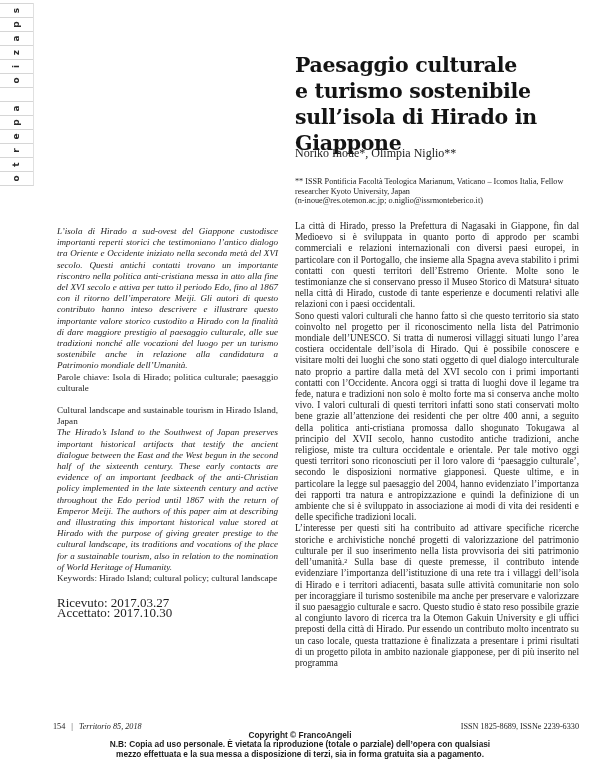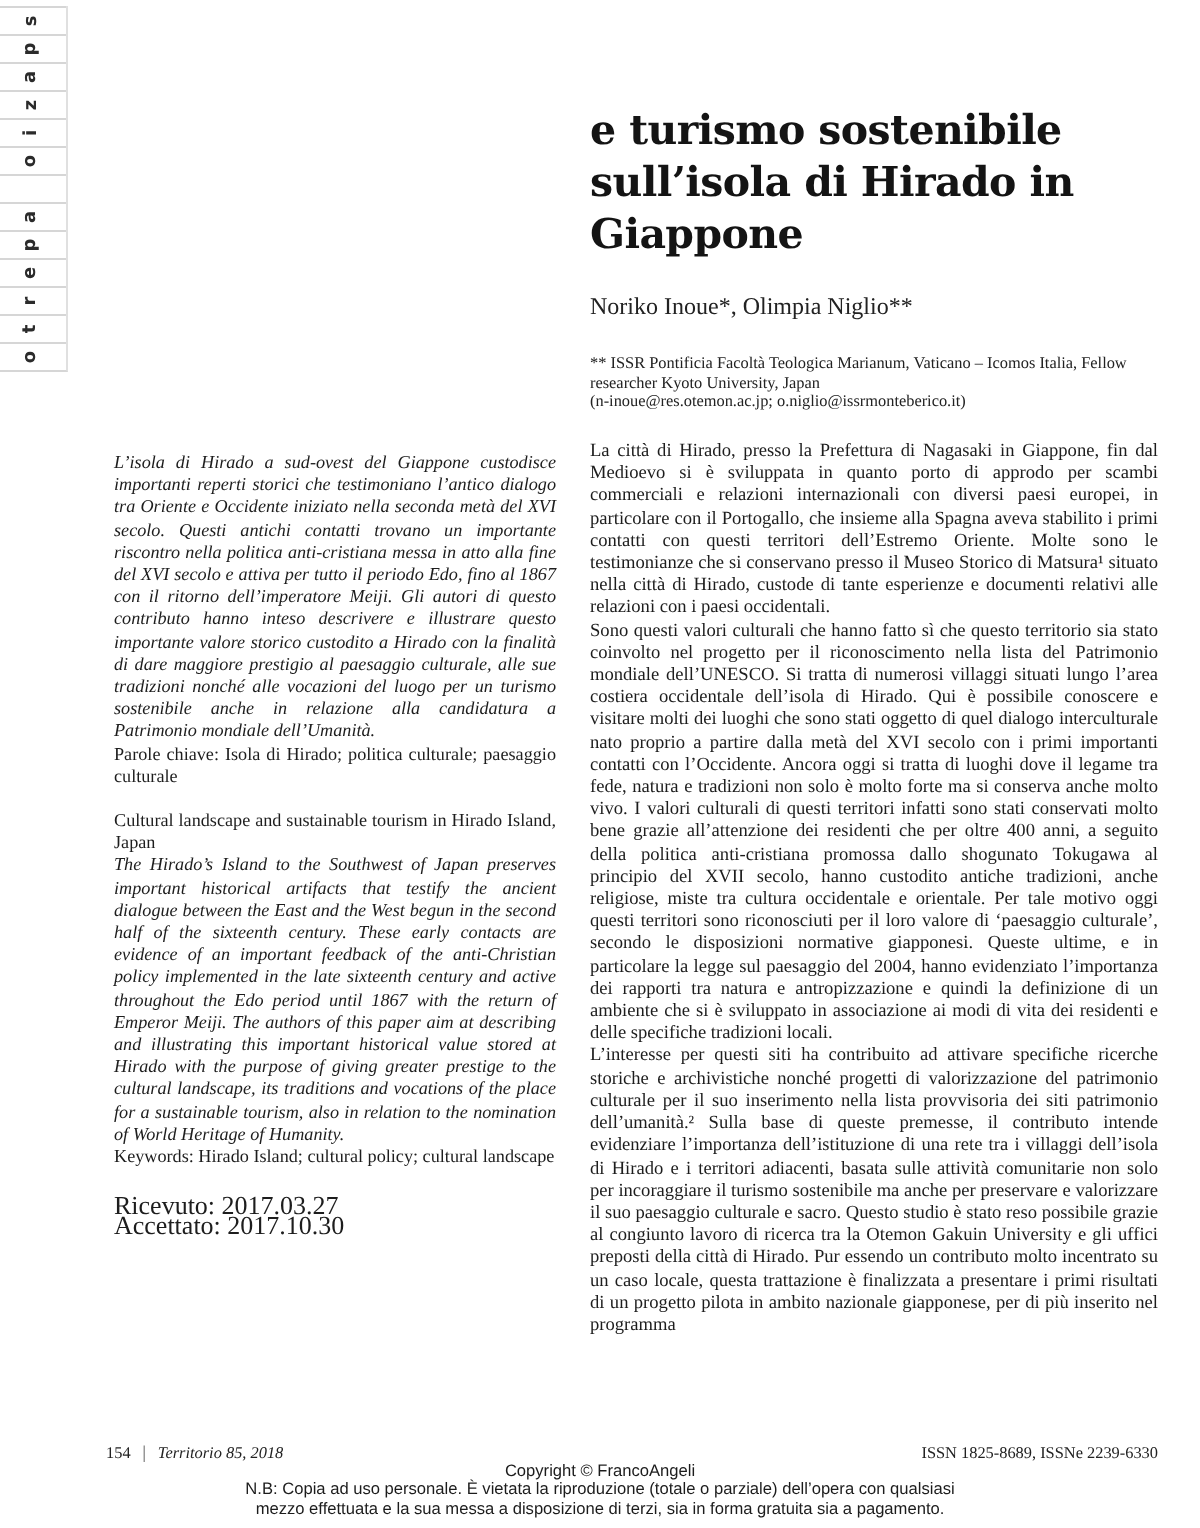--- a/index.html
+++ b/index.html
@@ -52,21 +52,21 @@
   }
   .body-col p { margin:0; }
 
   
   .footer-left { position:absolute; left:53px; top:722px; font-size:8.2px; color:#222; }
   .footer-left .bar { display:inline-block; margin:0 6px; color:#444; transform:scaleY(1.1); }
   .footer-left .jref { font-style:italic;margin-top:20px; }
   .footer-right { position:absolute; right:21px; top:722px; font-size:8.2px; color:#222; }
   .footer-center {
     position:absolute; left:0; top:731px; width:100%; text-align:center;
-    font-family:"Liberation Sans", sans-serif; font-size:8.3px; line-height:9.4px; color:#1c1c1c;
+    font-family:"Liberation Sans", sans-serif; font-size:8.3px; line-height:9.4px; color:#1c1c1c;font-weight:bold;
   }
 </style>
 </head>
 <body>
 
 <div id="page">
 
   <div class="strip" title="spazio aperto">
     <div class="strip-cell">
         <span class="strip-letter">s</span>
@@ -103,20 +103,21 @@
       </div>
     <div class="strip-cell">
         <span class="strip-letter">t</span>
       </div>
     <div class="strip-cell">
         <span class="strip-letter">o</span>
       </div>
   </div>
 
   <h1 class="title">
+    <span class="title-line">Paesaggio culturale</span>
     <span class="title-line">e turismo sostenibile</span>
     <span class="title-line">sull’isola di Hirado in</span>
     <span class="title-line">Giappone</span>
   </h1>
 
   <div class="authors">Noriko Inoue*, Olimpia Niglio**</div>
 
   <div class="affiliations">
     <div>** ISSR Pontificia Facoltà Teologica Marianum, Vaticano – Icomos Italia, Fellow researcher Kyoto University, Japan</div>
     <div>(n-inoue@res.otemon.ac.jp; o.niglio@issrmonteberico.it)</div>

